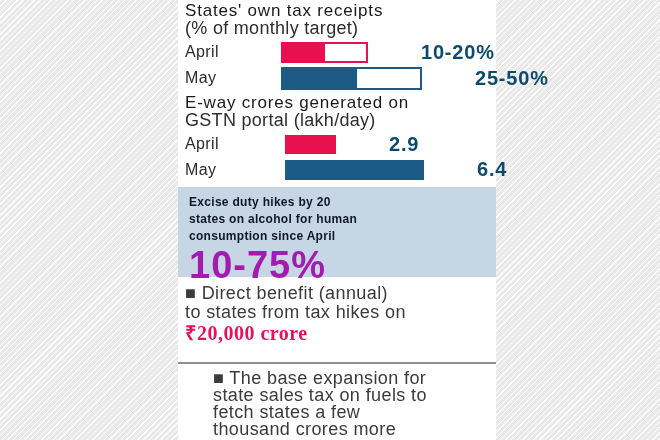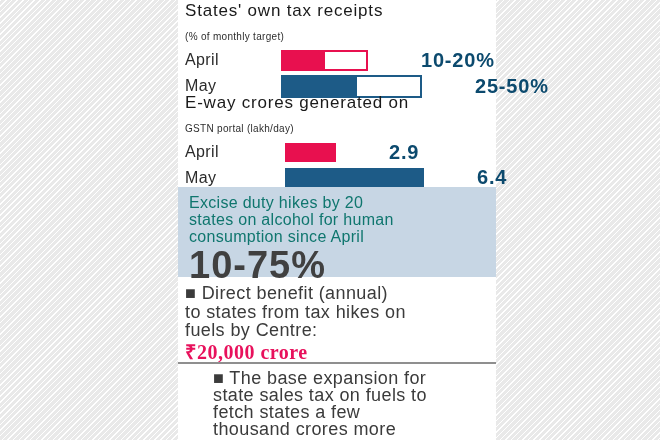--- a/index.html
+++ b/index.html
@@ -15,22 +15,22 @@
     width: 318px; height: 440px;
     background: #ffffff;
   }
   .sec { position: absolute; left: 0; right: 0; padding-left: 7px; box-sizing: border-box; }
 
   .chart-title {
     font-size: 17px; font-weight: 400; letter-spacing: 0.8px;
     color: #1a1a1a; line-height: 18px;
   }
   .chart-sub {
-    font-size: 10px; font-weight: 400; letter-spacing: 0.3px;
-    color: #2e2e2e; line-height: 15px; margin-top: 9px;
+    font-size: 18px; font-weight: 400; letter-spacing: 0.3px;
+    color: #2e2e2e; line-height: 15px; margin-top: 1px;
   }
   .bar-row { display: flex; align-items: center; gap: 44px; }
   .cat-label { font-size: 16px; color: #2b2b2b; letter-spacing: 0.4px; flex: 0 0 auto; }
   .c1 .cat-label { width: 52px; }
   .c2 .cat-label { width: 56px; }
   .range-bar {
     box-sizing: border-box; border: 2px solid; background: #fff;
     display: flex; align-items: stretch; flex: 0 0 auto;
   }
   .range-bar .fill { display: block; height: 100%; }
@@ -38,26 +38,26 @@
   .val-label {
     font-size: 20px; font-weight: 700; letter-spacing: 0.8px;
     color: #0c4a6e; margin-left: 9px; white-space: nowrap;
   }
 
   .hi-box {
     position: absolute; left: 0; right: 0; top: 187px; height: 90px;
     box-sizing: border-box; padding: 7px 10px 0 11px;
   }
   .hi-line {
-    font-size: 16px; font-weight: 400; letter-spacing: 0.3px;
-    color: #0f766e; line-height: 17px;
+    font-size: 12px; font-weight: 700; letter-spacing: 0.3px;
+    color: #0f172a; line-height: 17px;
   }
   .hi-value {
     font-size: 38px; font-weight: 700; letter-spacing: 1px;
-    color: #404040; line-height: 34px; margin-top: 3px;
+    color: #a21caf; line-height: 34px; margin-top: 3px;
   }
 
   .fact-line {
     font-size: 18px; font-weight: 400; letter-spacing: 0.4px;
     color: #3b3b3b;
   }
   .fact1 .fact-line { line-height: 18.5px; }
   .fact2 .fact-line { line-height: 17px; }
   .fact-value {
     font-size: 20px; font-weight: 700; letter-spacing: 0.5px;
@@ -114,21 +114,20 @@
   <div class="hi-box" style="background: rgb(199, 214, 228);">
     <div class="hi-line">Excise duty hikes by 20</div>
     <div class="hi-line">states on alcohol for human</div>
     <div class="hi-line">consumption since April</div>
     <div class="hi-value">10-75%</div>
   </div>
 
   <div class="sec fact1" style="top:284px;">
     <div class="fact-line">■ Direct benefit (annual)</div>
     <div class="fact-line">to states from tax hikes on</div>
-    <div class="fact-line">fuels by Centre:</div>
     <div class="fact-value" style="color: rgb(232, 17, 92);">₹20,000 crore</div>
   </div>
 
   <div class="divider"></div>
 
   <div class="sec fact2" style="top:370px;margin-left:28px;">
     <div class="fact-line">■ The base expansion for</div>
     <div class="fact-line">state sales tax on fuels to</div>
     <div class="fact-line">fetch states a few</div>
     <div class="fact-line">thousand crores more</div>

